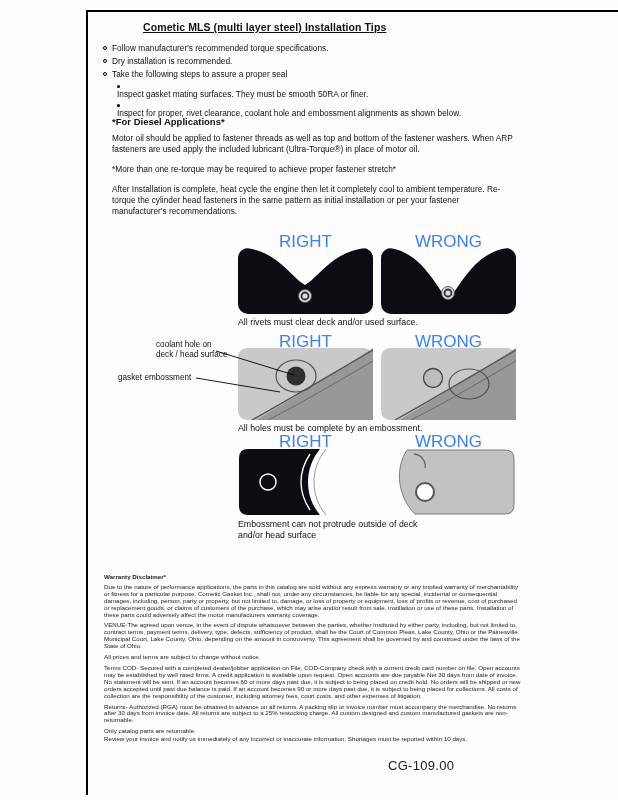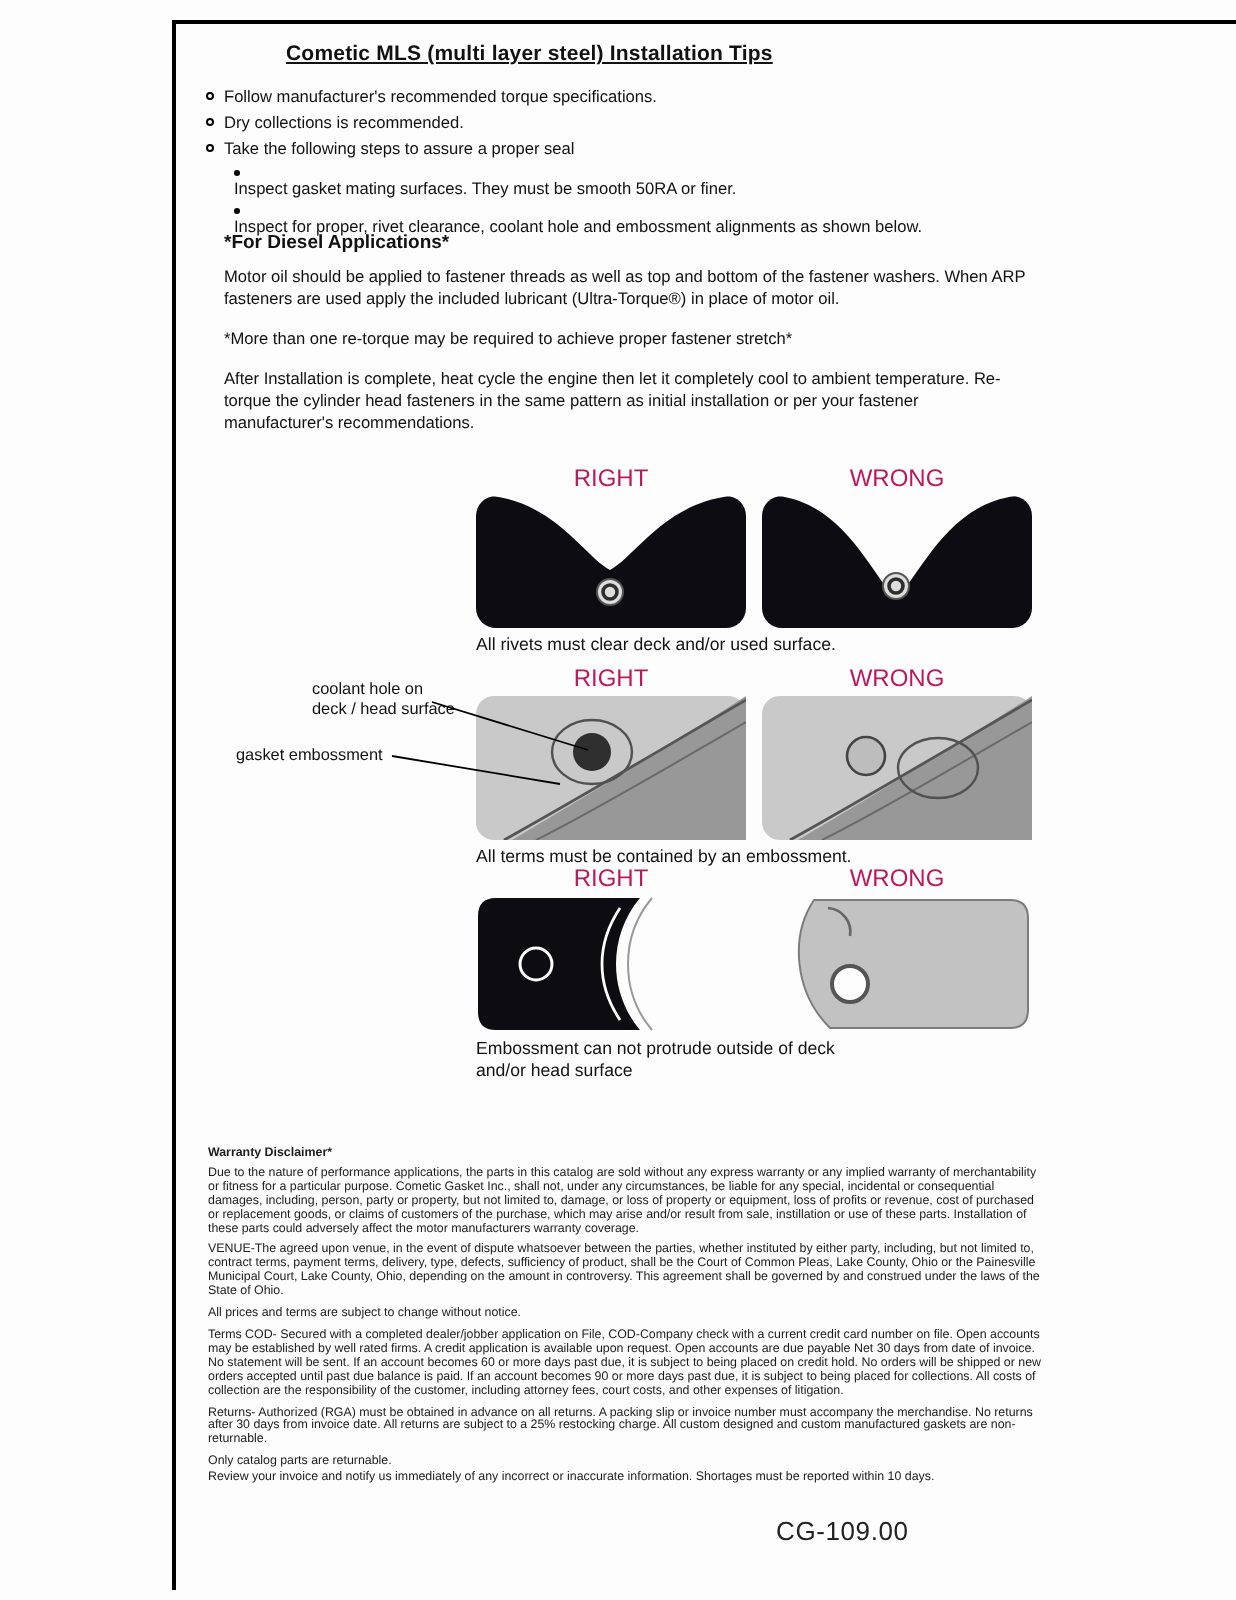--- a/index.html
+++ b/index.html
@@ -19,21 +19,21 @@
   .bullets { position:absolute; left:103px; top:42px; width:420px; font-size:8.3px; }
   .bullet-row { display:flex; align-items:flex-start; line-height:13px; }
   .o-mark { width:4px; height:4px; border:1px solid #000; border-radius:50%; margin:4px 5px 0 0; flex:0 0 auto; }
   .sub-row { display:flex; align-items:flex-start; line-height:12px; margin-left:14px;flex-direction:column; }
   .d-mark { width:3px; height:3px; background:#000; border-radius:50%; margin:4px 5px 0 0; flex:0 0 auto; }
 
   .diesel-head { position:absolute; left:112px; top:116px; font-size:9.5px; font-weight:bold; }
   .diesel-body { position:absolute; left:112px; top:133px; width:402px; font-size:8.3px; line-height:11px; }
   .diesel-body p { margin-bottom:9px; }
 
-  .dlabel { position:absolute; width:135px; text-align:center; font-size:12px; color:#be185d; }
+  .dlabel { position:absolute; width:135px; text-align:center; font-size:17px; color:#3b82f6; }
   .dimg { position:absolute; width:135px; }
   .dimg svg { display:block; }
   .caption { position:absolute; font-size:8.8px; line-height:10.5px; color:#111; }
 
   .ann { position:absolute; font-size:8.2px; line-height:9.6px; color:#111; }
 
   .disclaimer { position:absolute; left:104px; top:574px; width:420px; font-size:6.2px; line-height:6.9px; color:#1c1c1c; }
   .disclaimer .dc-head { font-weight:bold; margin-bottom:3px; }
   .disclaimer p { margin-bottom:4px; }
 
@@ -51,21 +51,21 @@
 
   <h1 class="title">Cometic MLS (multi layer steel) Installation Tips</h1>
 
   <div class="bullets">
     <div class="bullet-row">
       <span class="o-mark"></span>
       <span>Follow manufacturer's recommended torque specifications.</span>
     </div>
     <div class="bullet-row">
       <span class="o-mark"></span>
-      <span>Dry collections is recommended.</span>
+      <span>Dry installation is recommended.</span>
     </div>
     <div class="bullet-row">
       <span class="o-mark"></span>
       <span>Take the following steps to assure a proper seal</span>
     </div>
     <div class="sub-row">
       <span class="d-mark"></span>
       <span>Inspect gasket mating surfaces.  They must be smooth 50RA or finer.</span>
     </div>
     <div class="sub-row">
@@ -124,21 +124,21 @@
   <div class="dimg" style="left:381px; top:348px;">
     <svg width="135" height="72" viewBox="0 0 135 72">
       <rect width="135" height="72" rx="9" fill="#c9c9c9"></rect>
       <path d="M135,0 C95,26 55,50 18,72 L135,72 Z" fill="#989898"></path>
       <path d="M135,2 C92,27 50,52 14,72" stroke="#555" stroke-width="1.4" fill="none"></path>
       <path d="M135,13 C97,35 62,56 30,72" stroke="#6a6a6a" stroke-width="1" fill="none"></path>
       <ellipse cx="88" cy="36" rx="20" ry="15" fill="none" stroke="#515151" stroke-width="1.2"></ellipse>
       <circle cx="52" cy="30" r="9.5" fill="#bdbdbd" stroke="#444" stroke-width="1.3"></circle>
     </svg>
   </div>
-  <div class="caption" style="left:238px; top:423px; width:220px;">All terms must be contained by an embossment.</div>
+  <div class="caption" style="left:238px; top:423px; width:220px;">All holes must be complete by an embossment.</div>
 
   <div class="dlabel" style="left:238px; top:432px;">RIGHT</div>
   <div class="dlabel" style="left:381px; top:432px;">WRONG</div>
 
   <div class="dimg" style="left:238px; top:448px;">
     <svg width="135" height="68" viewBox="0 0 135 68">
       <path d="M88,1 C72,20 72,48 88,67" stroke="#9a9a9a" stroke-width="1" fill="none"></path>
       <path d="M10,1 L82,1 C66,20 66,48 82,67 L10,67 Q1,67 1,58 L1,10 Q1,1 10,1 Z" fill="#0c0c12"></path>
       <path d="M72,6 C60,24 60,44 72,62" stroke="#fdfdfd" stroke-width="1.4" fill="none"></path>
       <circle cx="30" cy="34" r="8" fill="none" stroke="#fdfdfd" stroke-width="1.5"></circle>

